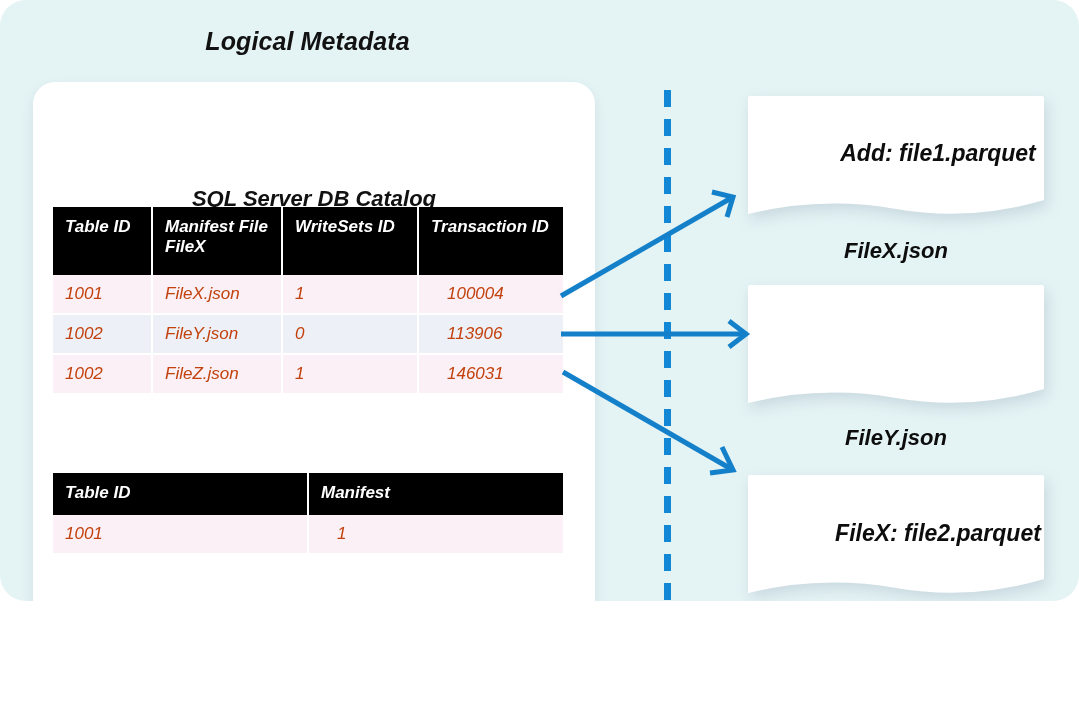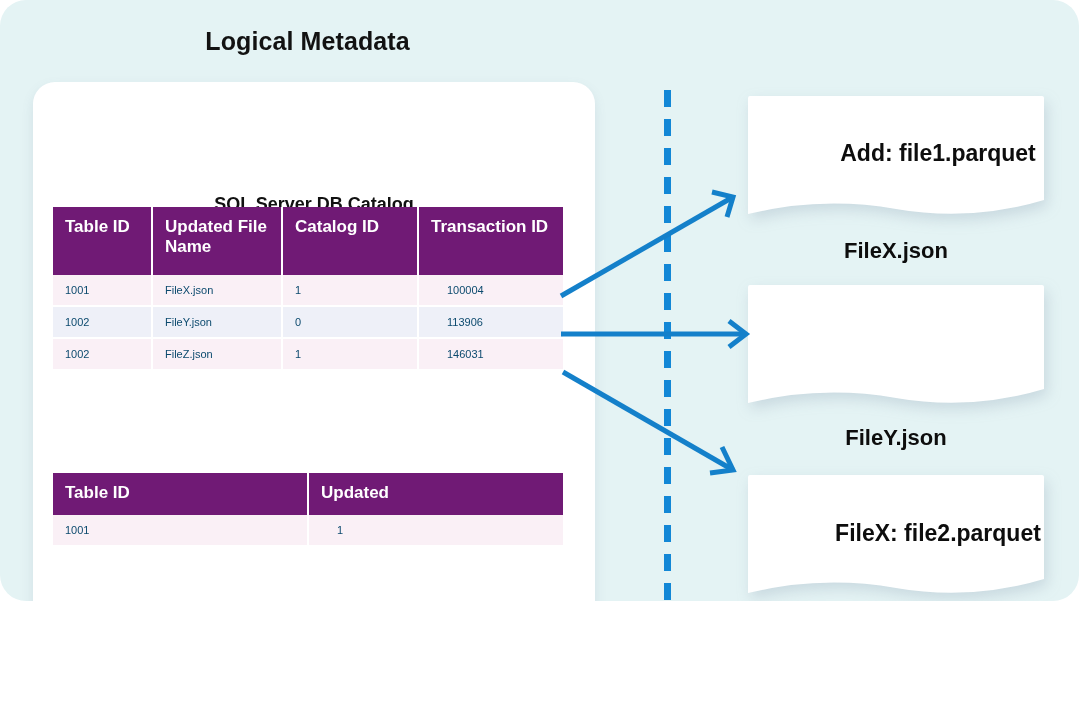--- a/index.html
+++ b/index.html
@@ -4,20 +4,21 @@
 <style>
   html,body{margin:0;padding:0;background:#ffffff;}
   body{font-family:"Liberation Sans",sans-serif;}
 
   #canvas{
     position:relative;
     width:1079px;height:601px;
     background:#e4f3f4;
     border-radius:26px;
     overflow:hidden;
+    font-style:italic;
   }
 
   
   .col-heading{
     position:absolute;
     font-size:25px;
     font-weight:bold;
     color:#121212;
     letter-spacing:.1px;
     white-space:nowrap;
@@ -40,23 +41,23 @@
   
   #catalog-panel{
     position:absolute;
     left:33px; top:82px;
     width:562px; height:582px;
     background:#ffffff;
     border-radius:22px;
     box-shadow:0 5px 12px rgba(90,110,140,.13);
   }
   #catalog-title{
-    position:absolute; left:0; top:112px; width:562px;
-    text-align:center;
-    font-size:18px; font-weight:bold; color:#111;
+    position:absolute; left:0; top:104px; width:562px;
+    text-align:center;
+    font-size:22px; font-weight:bold; color:#111;
   }
   .table-title{
     position:absolute; left:0; width:562px;
     text-align:center;
     font-size:21px; font-weight:bold; color:#111;
   }
   #title-manifests{ top:172px; }
   #title-writesets{ top:435px; }
 
   
@@ -64,34 +65,34 @@
     position:absolute;
     left:20px; width:510px;
     border-collapse:separate;
     border-spacing:0;
     table-layout:fixed;
   }
   #tbl-manifests{ top:125px; }
   #tbl-writesets{ top:391px; }
 
   .dtable th{
-    background:#701a75;
+    background:#000000;
     color:#ffffff;
     font-size:17px;
     font-weight:bold;
     text-align:left;
     vertical-align:top;
     padding:10px 12px 12px 12px;
     border-right:2px solid #ffffff;
     line-height:1.18;
   }
   .dtable th:last-child{border-right:none;}
   .dtable td{
-    font-size:11px;
-    color:#0c4a6e;
+    font-size:17px;
+    color:#c2410c;
     text-align:left;
     padding:9px 12px;
     border-right:2px solid #ffffff;
     border-bottom:2px solid #ffffff;
   }
   .dtable td:last-child{border-right:none;padding-left:28px;}
   .dtable tbody tr:nth-child(odd)  td{ background:#faf0f6; }
   .dtable tbody tr:nth-child(even) td{ background:#eef0f8; }
 
   #tbl-manifests th{ height:46px; }
@@ -155,22 +156,22 @@
     <table class="dtable" id="tbl-manifests">
       <colgroup>
         <col style="width:100px">
           <col style="width:130px">
         <col style="width:136px">
           <col style="width:144px">
       </colgroup>
       <thead>
         <tr>
           <th>Table ID</th>
-          <th>Updated File Name</th>
-          <th>Catalog ID</th>
+          <th>Manifest File FileX</th>
+          <th>WriteSets ID</th>
           <th>Transaction ID</th>
         </tr>
       </thead>
       <tbody>
         <tr>
           <td>1001</td>
           <td>FileX.json</td>
           <td>1</td>
           <td>100004</td>
         </tr>
@@ -192,21 +193,21 @@
     <div class="table-title" id="title-writesets">WriteSets</div>
 
     <table class="dtable" id="tbl-writesets">
       <colgroup>
           <col style="width:256px">
           <col style="width:254px">
         </colgroup>
       <thead>
         <tr>
           <th>Table ID</th>
-          <th>Updated</th>
+          <th>Manifest</th>
         </tr>
       </thead>
       <tbody>
         <tr>
           <td>1001</td>
           <td>1</td>
         </tr>
       </tbody>
     </table>
   </div>

